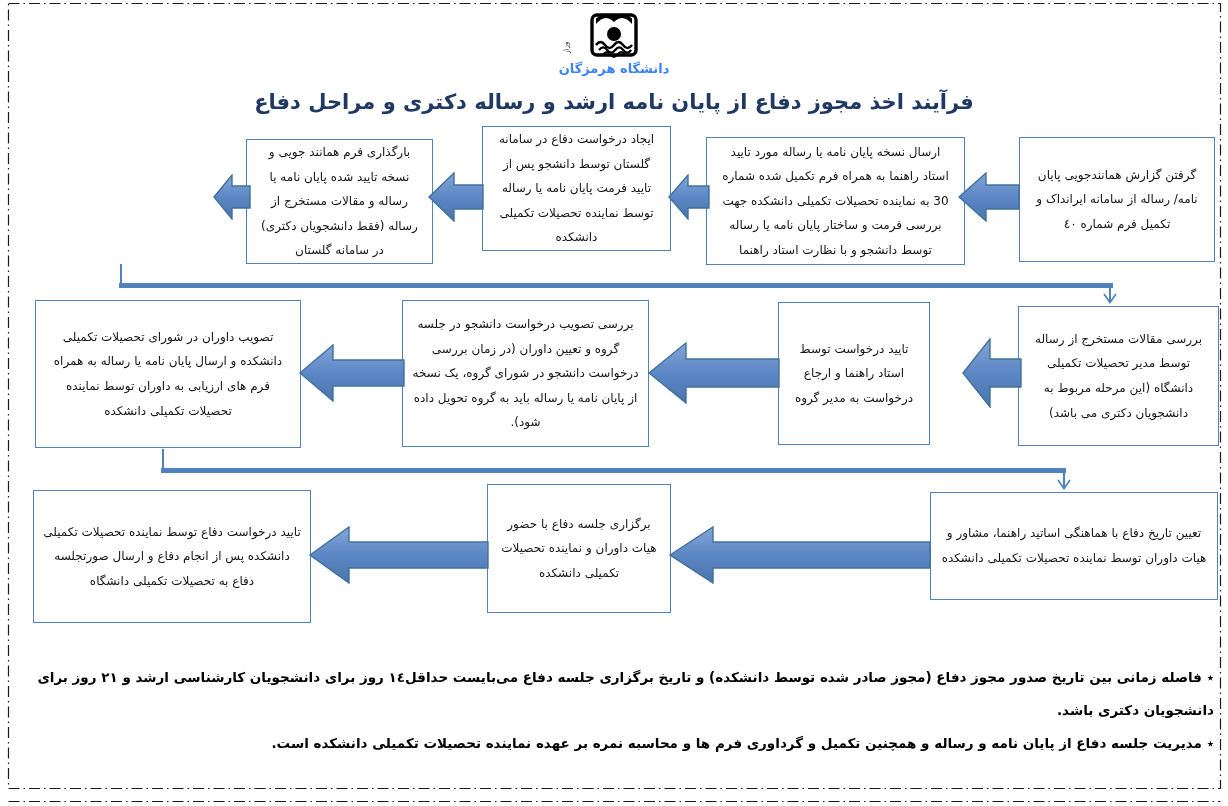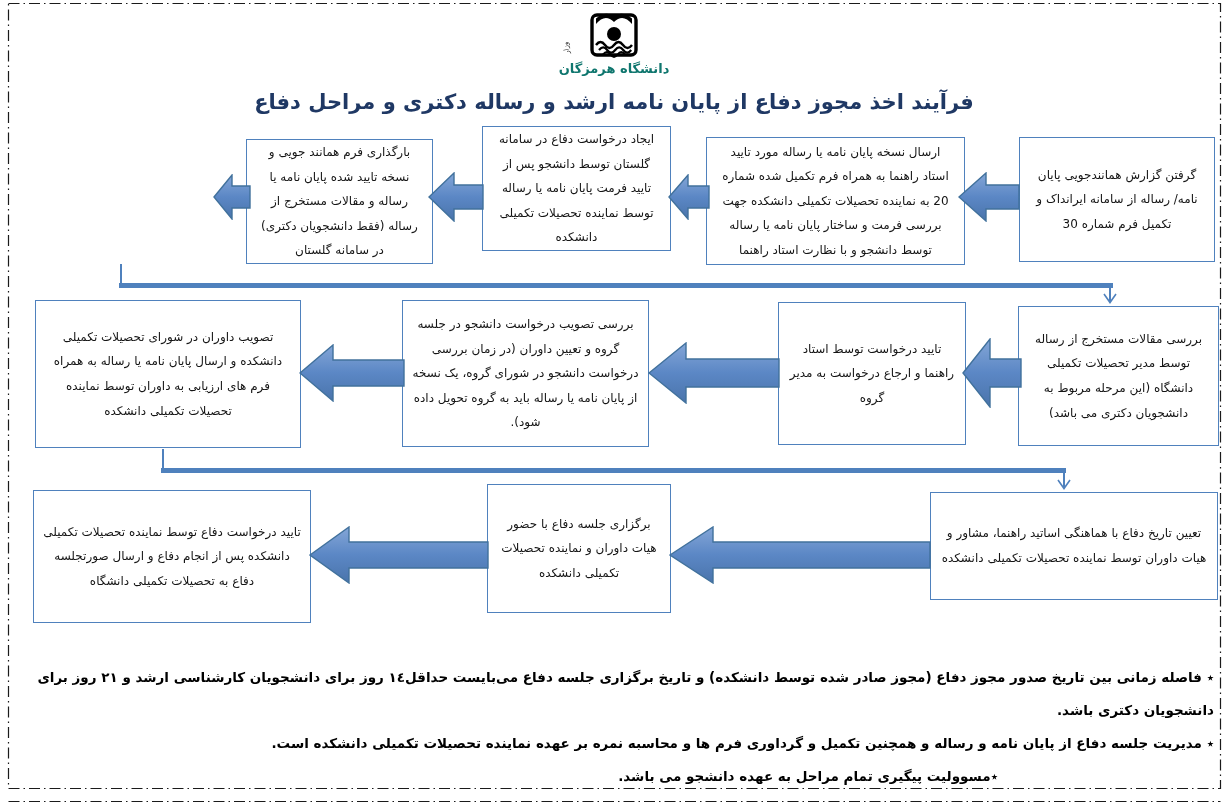--- a/index.html
+++ b/index.html
@@ -3,21 +3,21 @@
 <meta charset="utf-8">
 <style>
   html,body{margin:0;padding:0;background:#fff;}
   .page{
     position:relative; width:1228px; height:806px; background:#fff;
     font-family:"DejaVu Sans", sans-serif; overflow:hidden; direction:rtl;
   }
   .overlay{position:absolute; left:0; top:0; width:1228px; height:806px; pointer-events:none;}
   .uni-name{
     position:absolute; top:61px; left:0; width:1228px; text-align:center;
-    font-size:13px; font-weight:bold; color:#0f766e; letter-spacing:1px;
+    font-size:13px; font-weight:bold; color:#3b82f6; letter-spacing:1px;
   }
   .title{
     position:absolute; top:90px; left:0; width:1228px; text-align:center;
     font-size:21px; font-weight:bold; color:#1f3864; margin:0;
   }
   .fbox{
     position:absolute; background:#fff; border:1.6px solid #4f81bd; box-sizing:border-box;
     display:flex; align-items:center; justify-content:center;
     text-align:center; direction:rtl; color:#151515;
     font-size:12px; line-height:2.05; padding:4px 9px;
@@ -73,40 +73,40 @@
     <path d="M52 23 Q61 12 70 21 Q79 12 88 23 L88 17.5 Q79 9.5 70 15 Q61 9.5 52 17.5 Z" fill="#000"></path>
     <circle cx="70" cy="33" r="7" fill="#000"></circle>
     <path d="M52 44 c3 -4 6 -4 9 0 c3 4 6 4 9 0 c3 -4 6 -4 9 0 c3 4 6 4 9 0" stroke="#000" stroke-width="2.4" fill="none"></path>
     <path d="M55 49 c3 -3.6 5.5 -3.6 8.2 0 c2.7 3.6 5.3 3.6 8 0 c2.7 -3.6 5.3 -3.6 8 0 c2.7 3.6 5.3 3.6 8 0" stroke="#000" stroke-width="2.2" fill="none"></path>
     <path d="M59 53.5 c2.7 -3.2 5 -3.2 7.4 0 c2.4 3.2 4.8 3.2 7.2 0 c2.4 -3.2 4.8 -3.2 7.4 0" stroke="#000" stroke-width="2" fill="none"></path>
   </svg>
   <div class="uni-name">دانشگاه هرمزگان</div>
 
   <h1 class="title">فرآیند اخذ مجوز دفاع از پایان نامه ارشد و رساله دکتری و مراحل دفاع</h1>
 
-  <div class="fbox" style="left:1019px; top:137px; width:196px; height:125px;">گرفتن گزارش همانندجویی  پایان نامه/ رساله از سامانه ایرانداک و تکمیل فرم شماره 30</div>
-  <div class="fbox" style="left:706px; top:137px; width:259px; height:128px;">ارسال نسخه پایان نامه یا رساله مورد تایید استاد راهنما به همراه فرم تکمیل شده شماره 20 به نماینده تحصیلات تکمیلی دانشکده جهت بررسی فرمت و ساختار پایان نامه یا رساله توسط دانشجو و با نظارت استاد راهنما</div>
+  <div class="fbox" style="left:1019px; top:137px; width:196px; height:125px;">گرفتن گزارش همانندجویی  پایان نامه/ رساله از سامانه ایرانداک و تکمیل فرم شماره ٤٠</div>
+  <div class="fbox" style="left:706px; top:137px; width:259px; height:128px;">ارسال نسخه پایان نامه یا رساله مورد تایید استاد راهنما به همراه فرم تکمیل شده شماره 30 به نماینده تحصیلات تکمیلی دانشکده جهت بررسی فرمت و ساختار پایان نامه یا رساله توسط دانشجو و با نظارت استاد راهنما</div>
   <div class="fbox" style="left:482px; top:126px; width:189px; height:125px;">ایجاد درخواست دفاع در سامانه گلستان توسط دانشجو پس از تایید فرمت پایان نامه یا رساله توسط نماینده تحصیلات تکمیلی دانشکده</div>
   <div class="fbox" style="left:246px; top:139px; width:187px; height:125px;">بارگذاری فرم همانند جویی و نسخه تایید شده پایان نامه یا رساله و مقالات مستخرج از رساله (فقط دانشجویان دکتری) در سامانه گلستان</div>
 
   <svg class="arrow" style="left:958px; top:172px;" width="62" height="50">
       <polygon points="1,25 28,1 28,13 61,13 61,37 28,37 28,49" fill="url(#agrad)" stroke="#41719c" stroke-width="1.4"></polygon>
     </svg>
   <svg class="arrow" style="left:668px; top:174px;" width="42" height="46">
       <polygon points="1,23 20,1 20,12 41,12 41,34 20,34 20,45" fill="url(#agrad)" stroke="#41719c" stroke-width="1.4"></polygon>
     </svg>
   <svg class="arrow" style="left:428px; top:172px;" width="56" height="50">
       <polygon points="1,25 26,1 26,13 55,13 55,37 26,37 26,49" fill="url(#agrad)" stroke="#41719c" stroke-width="1.4"></polygon>
     </svg>
   <svg class="arrow" style="left:213px; top:174px;" width="38" height="46">
       <polygon points="1,23 19,1 19,12 37,12 37,34 19,34 19,45" fill="url(#agrad)" stroke="#41719c" stroke-width="1.4"></polygon>
     </svg>
 
   <div class="fbox" style="left:1018px; top:306px; width:201px; height:140px;">بررسی مقالات مستخرج از رساله توسط مدیر تحصیلات تکمیلی دانشگاه (این مرحله مربوط به دانشجویان دکتری می باشد)</div>
-  <div class="fbox" style="left:778px; top:302px; width:188px; height:143px;">تایید درخواست توسط استاد راهنما و ارجاع درخواست به مدیر گروه</div>
+  <div class="fbox" style="left:778px; top:302px; width:152px; height:143px;">تایید درخواست توسط استاد راهنما و ارجاع درخواست به مدیر گروه</div>
   <div class="fbox" style="left:402px; top:300px; width:247px; height:147px;">بررسی تصویب درخواست دانشجو در جلسه گروه و تعیین داوران (در زمان بررسی درخواست دانشجو در شورای گروه، یک نسخه از پایان نامه یا رساله باید به گروه تحویل داده شود).</div>
   <div class="fbox" style="left:35px;  top:300px; width:266px; height:148px;">تصویب داوران در شورای تحصیلات تکمیلی دانشکده و ارسال پایان نامه یا رساله به همراه فرم های ارزیابی به داوران توسط نماینده تحصیلات تکمیلی دانشکده</div>
 
   <svg class="arrow" style="left:962px; top:338px;" width="60" height="70">
       <polygon points="1,35 28,1 28,21 59,21 59,49 28,49 28,69" fill="url(#agrad)" stroke="#41719c" stroke-width="1.4"></polygon>
     </svg>
   <svg class="arrow" style="left:648px; top:342px;" width="132" height="62">
       <polygon points="1,31 38,1 38,17 131,17 131,45 38,45 38,61" fill="url(#agrad)" stroke="#41719c" stroke-width="1.4"></polygon>
     </svg>
   <svg class="arrow" style="left:299px; top:344px;" width="106" height="58">
@@ -120,16 +120,15 @@
   <svg class="arrow" style="left:669px; top:526px;" width="262" height="58">
       <polygon points="1,29 44,1 44,16 261,16 261,42 44,42 44,57" fill="url(#agrad)" stroke="#41719c" stroke-width="1.4"></polygon>
     </svg>
   <svg class="arrow" style="left:309px; top:526px;" width="180" height="58">
       <polygon points="1,29 40,1 40,16 179,16 179,42 40,42 40,57" fill="url(#agrad)" stroke="#41719c" stroke-width="1.4"></polygon>
     </svg>
 
   <div class="notes">
     <div class="note1">٭ فاصله زمانی بین تاریخ صدور مجوز دفاع (مجوز صادر شده توسط دانشکده) و تاریخ برگزاری جلسه دفاع می‌بایست حداقل١٤ روز برای دانشجویان کارشناسی ارشد و ٢١ روز برای دانشجویان دکتری باشد.</div>
     <div class="note2">٭ مدیریت جلسه دفاع از پایان نامه و رساله و همچنین تکمیل و گرداوری فرم ها و محاسبه نمره بر عهده نماینده تحصیلات تکمیلی دانشکده است.</div>
-    <div class="note3">٭مسوولیت پیگیری تمام مراحل به عهده دانشجو می باشد.</div>
   </div>
 
 </div>
 
 </body></html>

